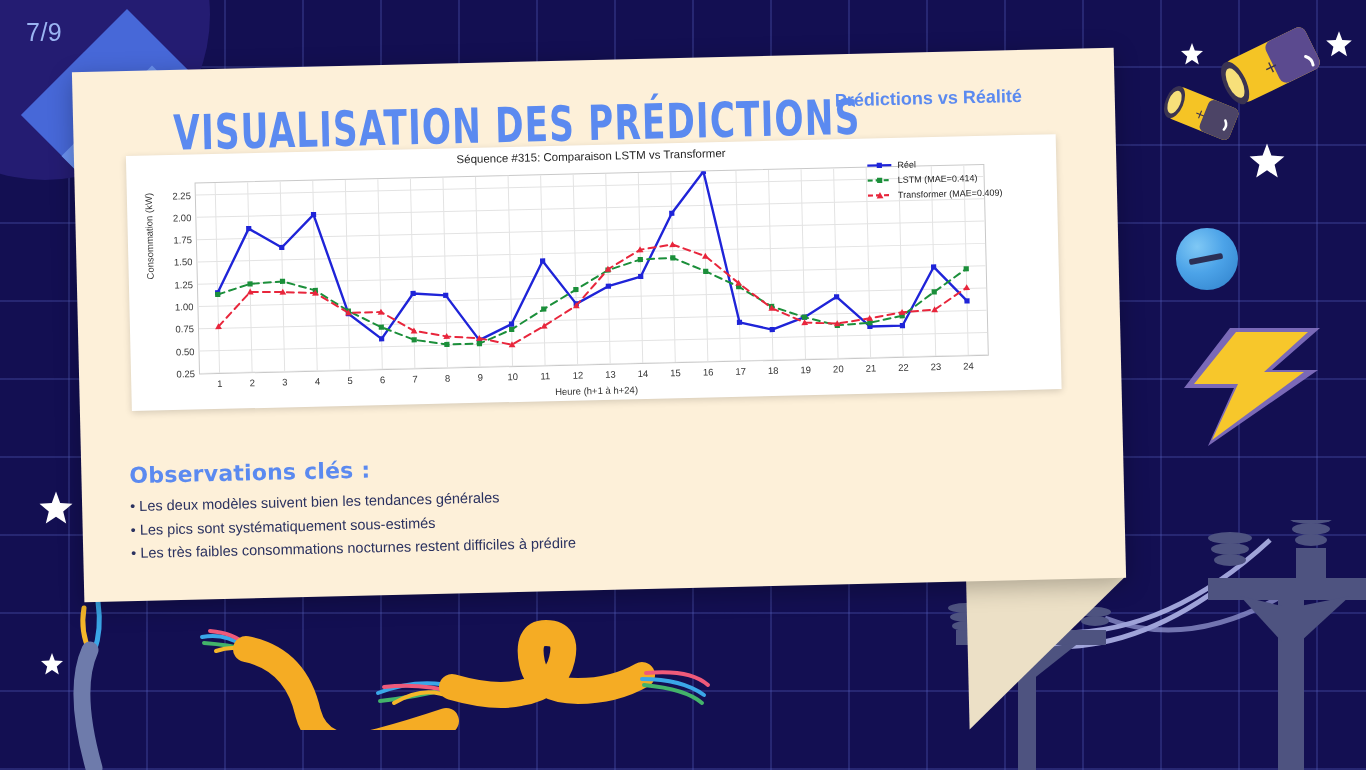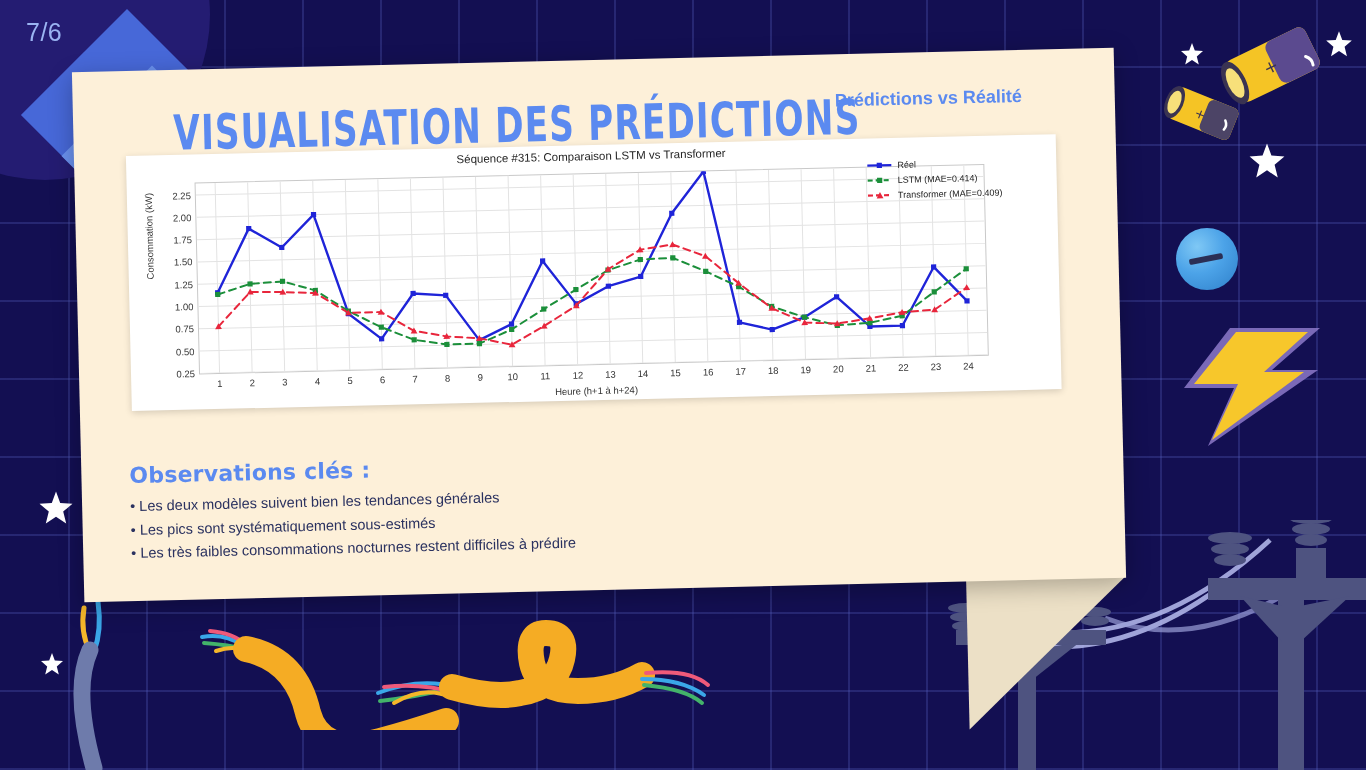--- a/index.html
+++ b/index.html
@@ -229,21 +229,21 @@
   }
 </style>
 </head>
 <body>
 
 <div id="stage">
 
   <div class="grid-bg"></div>
   <div class="corner-glow"></div>
 
-  <div class="page-num">7/6</div>
+  <div class="page-num">7/9</div>
 
   <div class="blue-square"></div>
   <div class="blue-square-2"></div>
 
   <svg class="deco" style="right:14px; top:18px; width:190px; height:160px;" viewBox="0 0 190 160">
     <g transform="rotate(-26 120 70)">
       <rect x="78" y="22" width="88" height="46" rx="8" fill="#f5c425"></rect>
       <rect x="122" y="22" width="44" height="46" rx="8" fill="#5b4a8f"></rect>
       <ellipse cx="80" cy="45" rx="11" ry="23" fill="#3a3352"></ellipse>
       <ellipse cx="80" cy="45" rx="7" ry="16" fill="#f7e07a"></ellipse>

